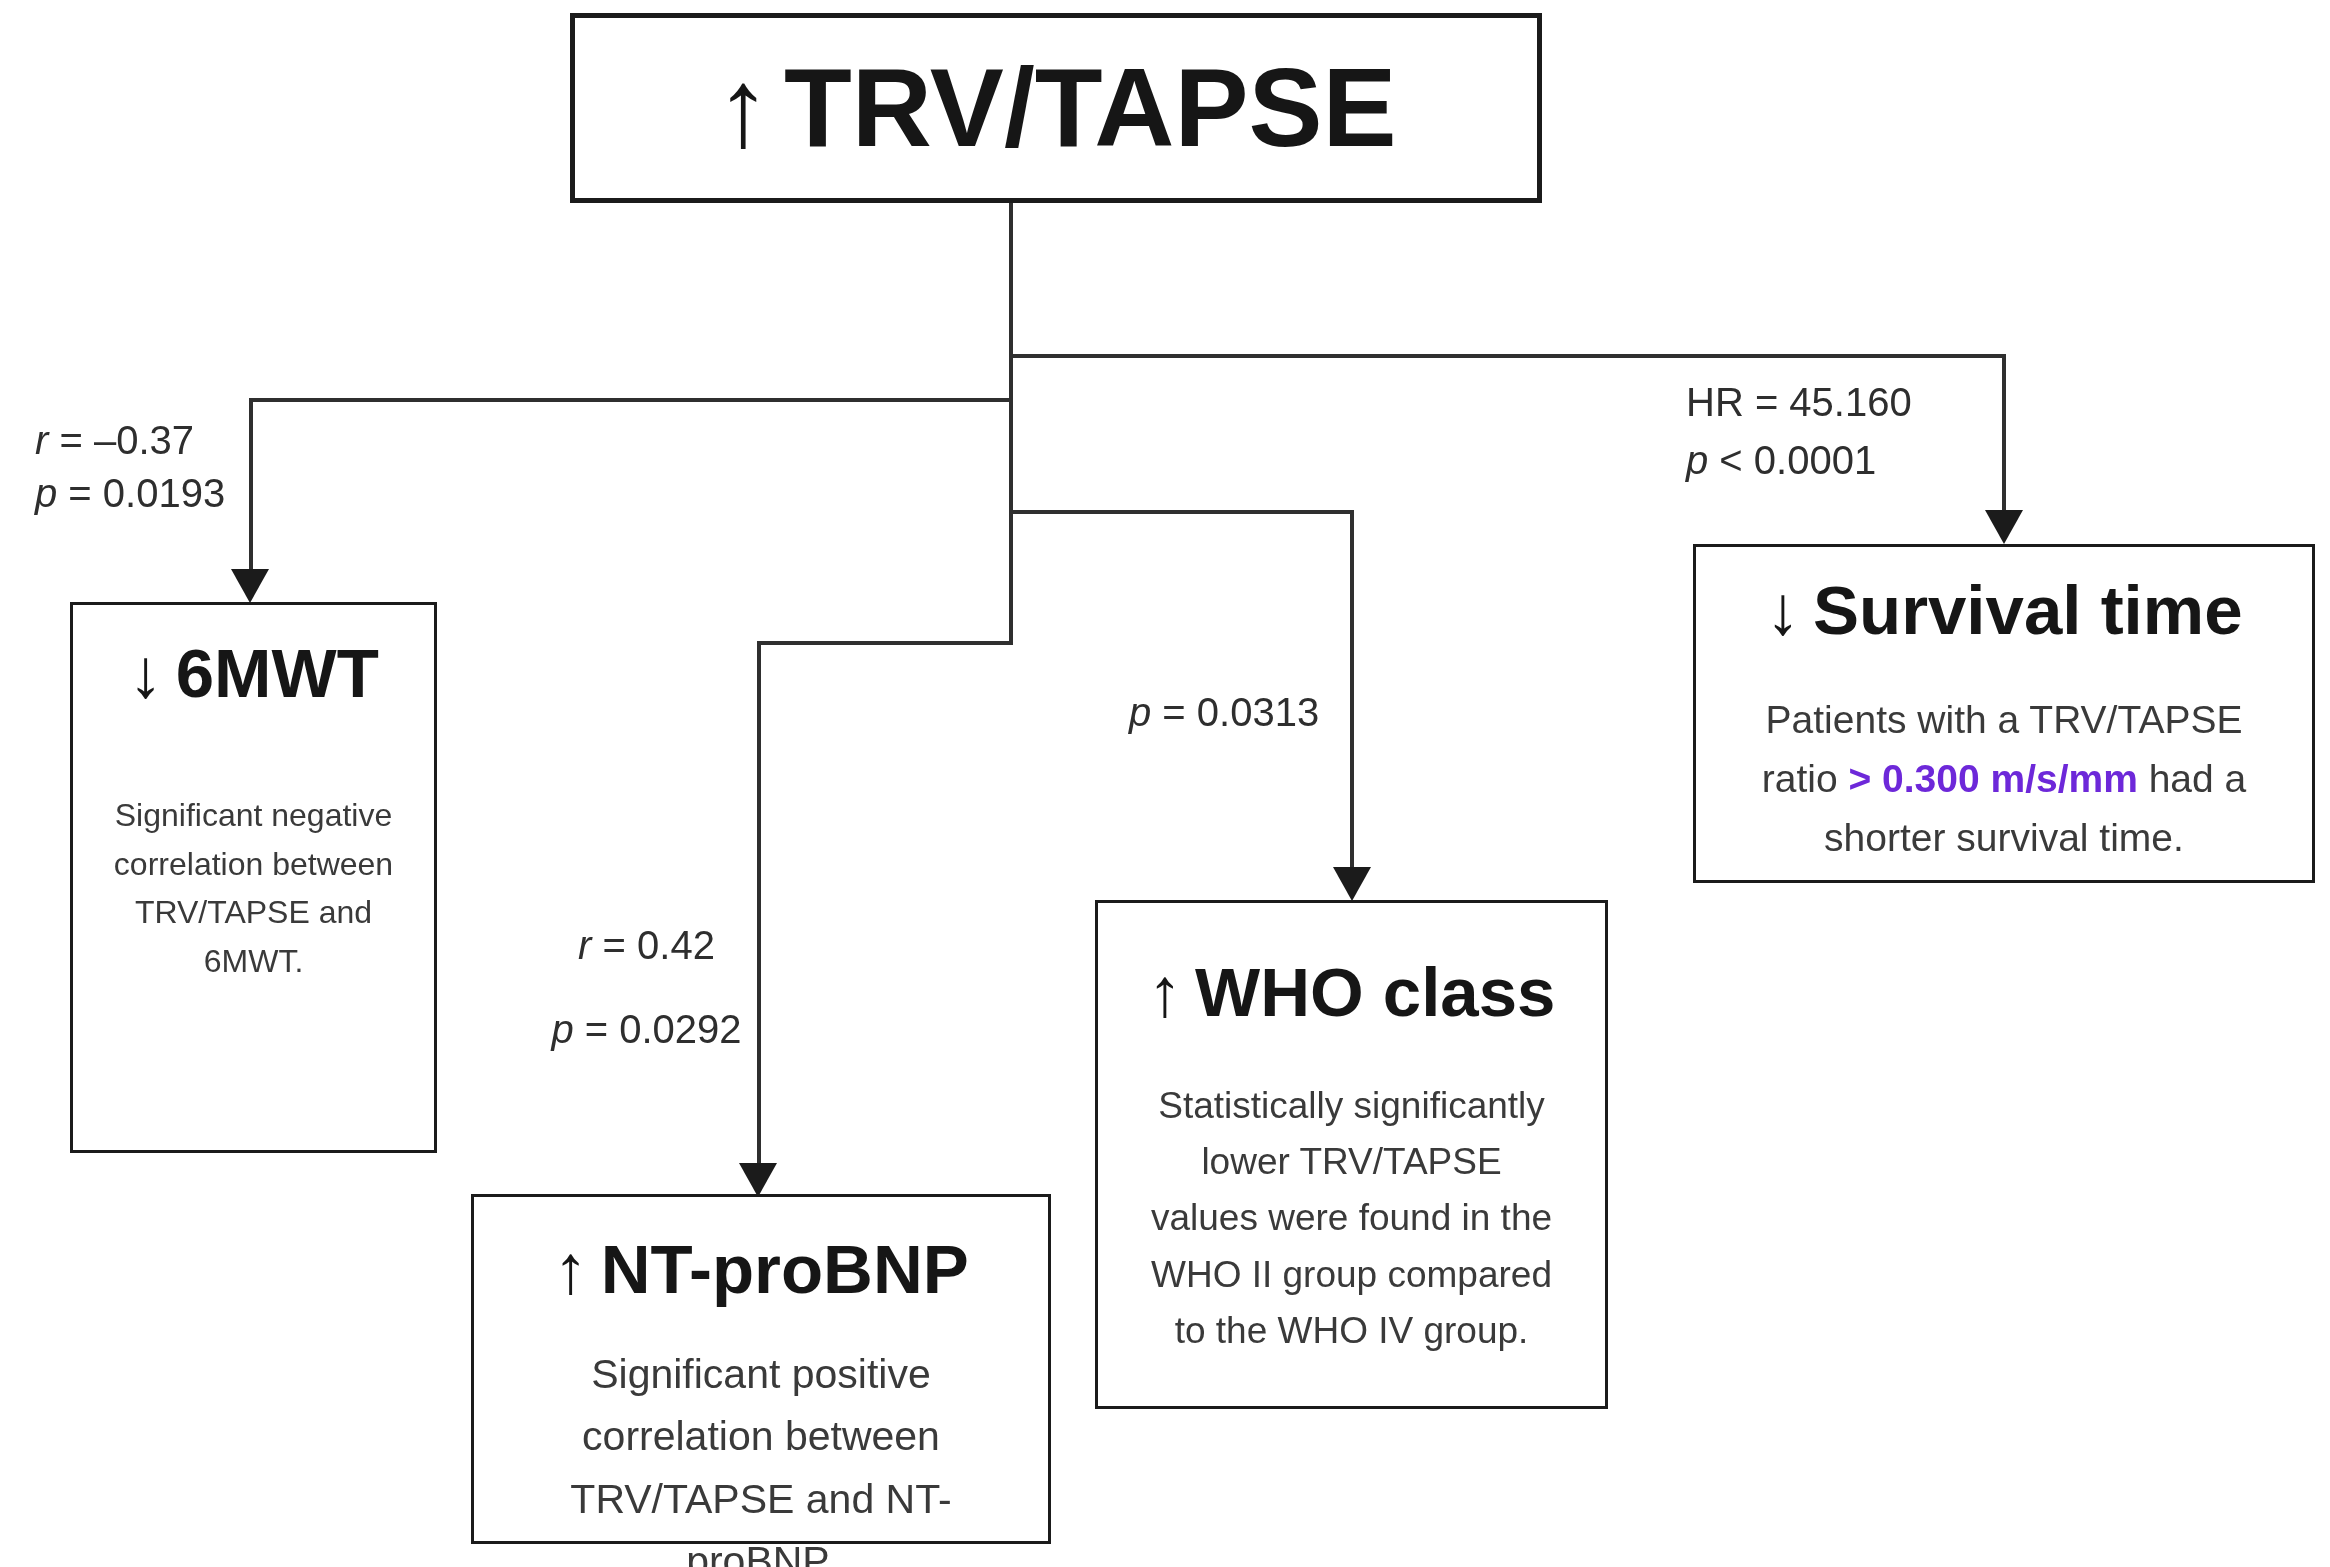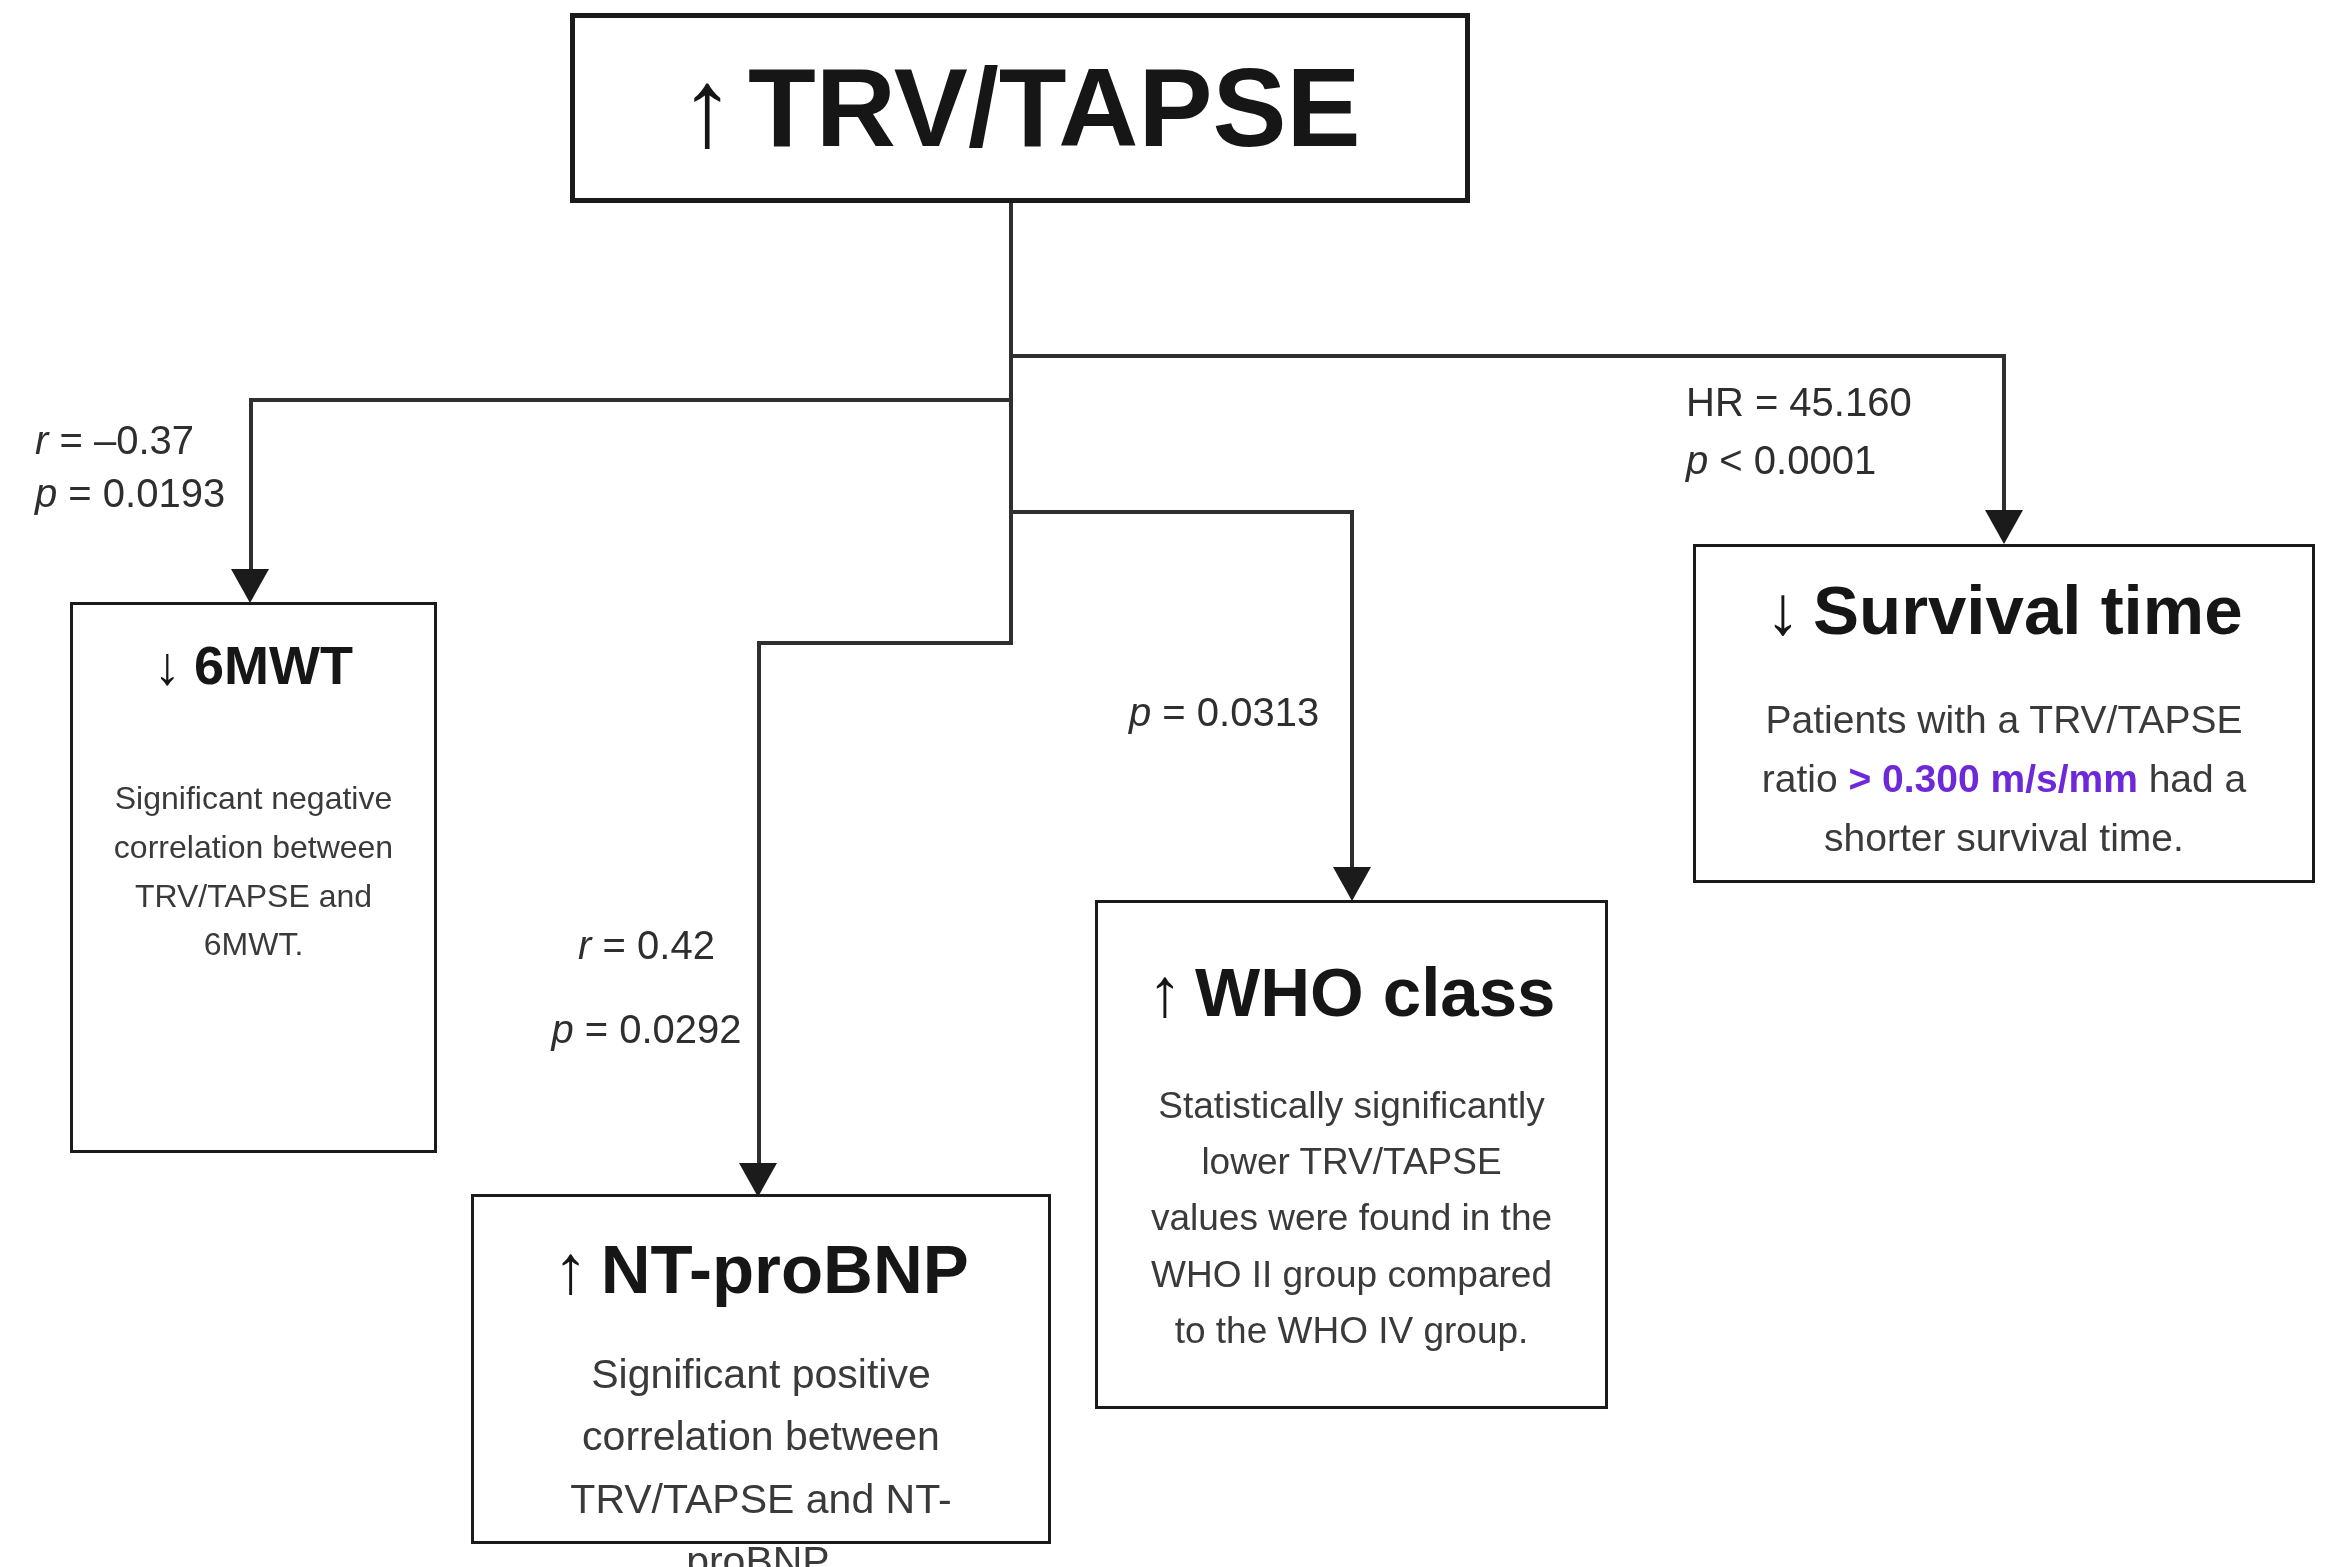--- a/index.html
+++ b/index.html
@@ -82,28 +82,28 @@
 
   <div class="stat" style="left:1129px;top:686px;">
     <div><span class="it">p</span><span> = 0.0313</span></div>
   </div>
 
   <div class="stat" style="left:1686px;top:373px;line-height:1.45;">
     <div><span>HR = 45.160</span></div>
     <div><span class="it">p</span><span> &lt; 0.0001</span></div>
   </div>
 
-  <div class="box box--root" style="left:570px;top:13px;width:900px;height:190px;">
+  <div class="box box--root" style="left:570px;top:13px;width:972px;height:190px;">
     <div class="box-title" style="font-size:111px;">
       <span class="glyph">↑</span><span>TRV/TAPSE</span>
     </div>
   </div>
 
   <div class="box" style="left:70px;top:602px;width:367px;height:551px;padding-top:31px;">
-    <div class="box-title" style="font-size:54px;">
+    <div class="box-title" style="font-size:69px;">
       <span class="glyph">↓</span><span>6MWT</span>
     </div>
     <div class="box-body" style="font-size:32px;max-width:292px;margin-top:79px;">Significant negative correlation between TRV/TAPSE and 6MWT.</div>
   </div>
 
   <div class="box" style="left:471px;top:1194px;width:580px;height:350px;padding-top:35px;">
     <div class="box-title" style="font-size:69px;">
       <span class="glyph">↑</span><span>NT-proBNP</span>
     </div>
     <div class="box-body" style="font-size:41px;max-width:437px;margin-top:35px;">Significant positive correlation between TRV/TAPSE and NT-proBNP.</div>

